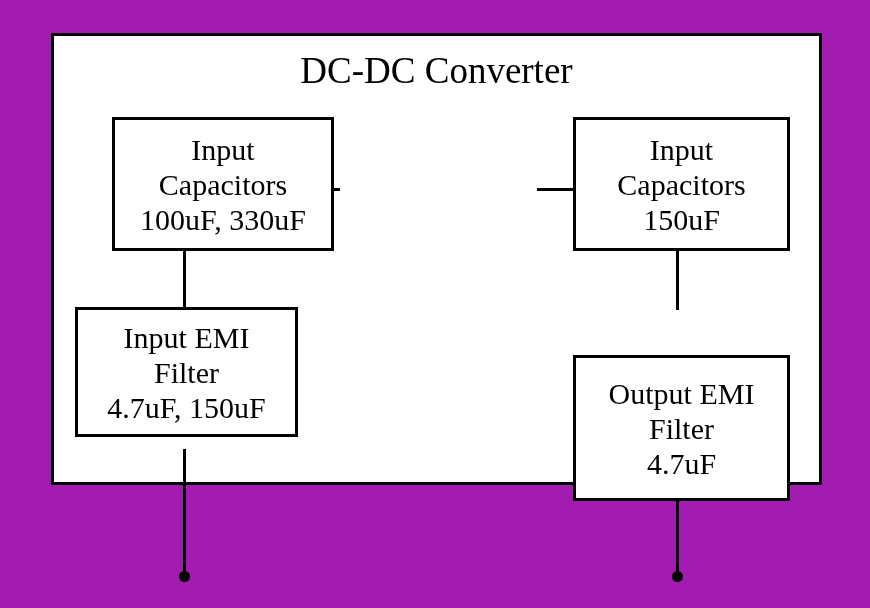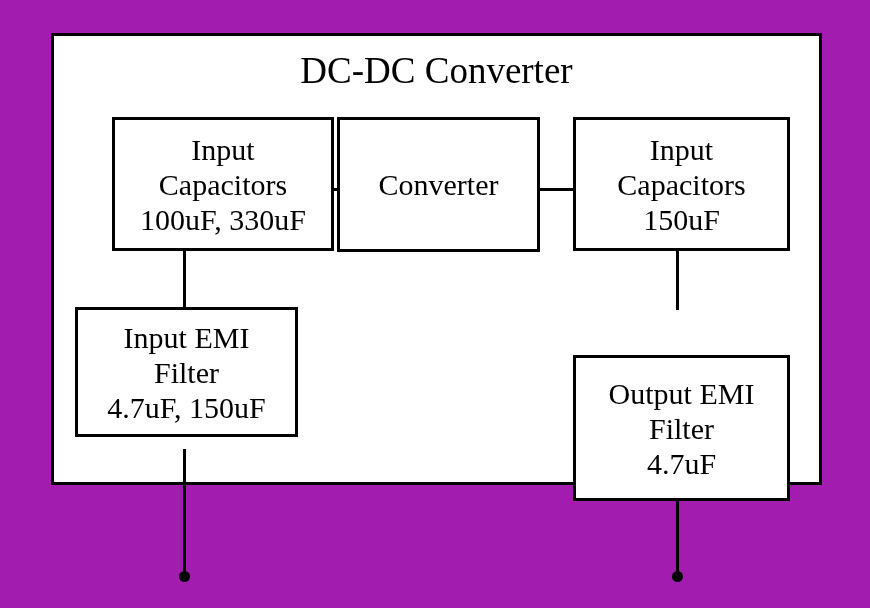--- a/index.html
+++ b/index.html
@@ -83,21 +83,20 @@
 <div class="canvas">
 
   <div class="outer-box"></div>
 
   <div class="title">DC-DC Converter</div>
 
   <div class="box box-input-caps">Input
 Capacitors
 100uF, 330uF</div>
 
-  <div class="box box-converter">Converter</div>
 
   <div class="box box-output-caps">Input
 Capacitors
 150uF</div>
 
   <div class="box box-input-emi">Input EMI
 Filter
 4.7uF, 150uF</div>
 
   <div class="box box-output-emi">Output EMI

